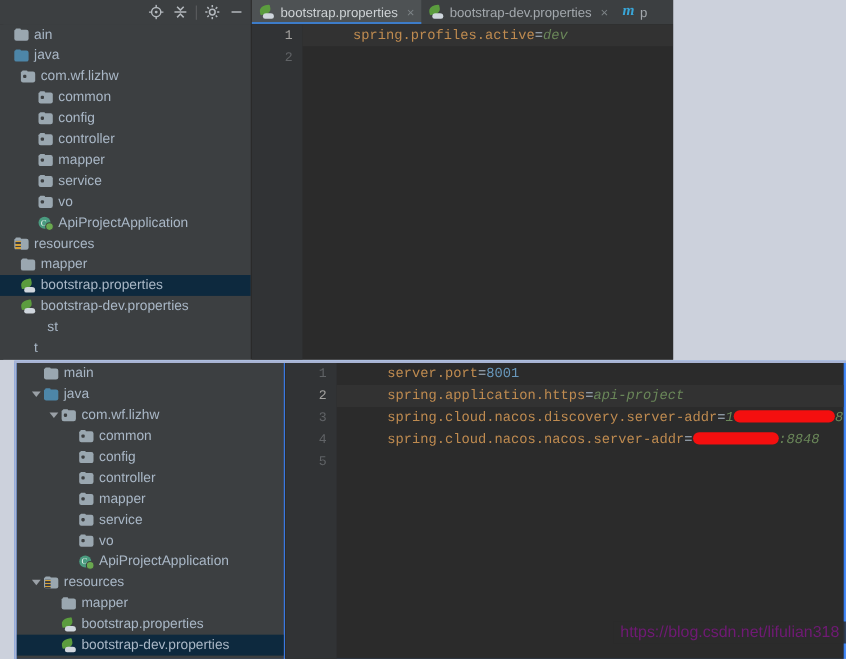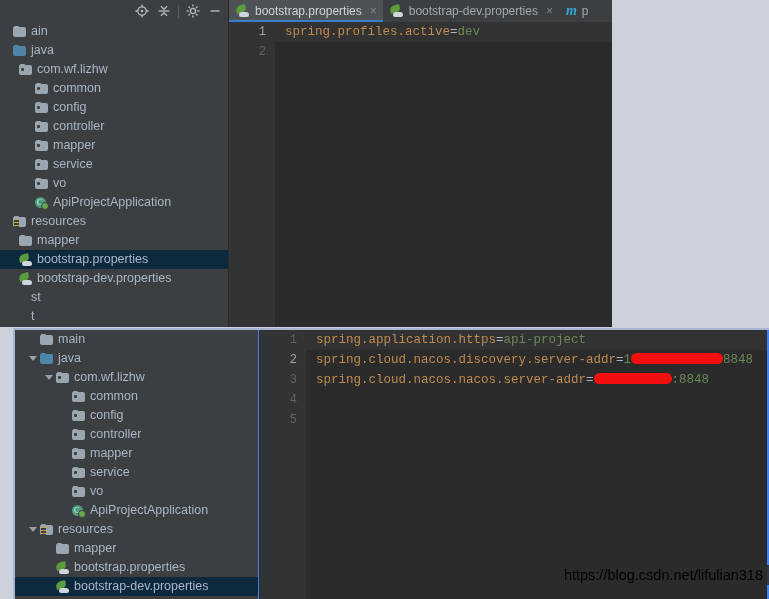--- a/index.html
+++ b/index.html
@@ -114,23 +114,23 @@
     height:20px;line-height:20px;text-align:right;padding-right:9px;
     color:#606366;font-family:"Liberation Mono",monospace;font-size:12px;
   }
   .gnum.cur{color:#a4a3a0;}
   .codearea{position:absolute;left:46px;top:0;right:0;bottom:0;}
   .cl{
     height:20px;line-height:20px;padding-left:10px;white-space:pre;
     font-family:"Liberation Mono",monospace;font-size:12.5px;
   }
   .cl.cur{background:#323232;}
-  .k2{color:#bf8b50;}
+  .k2{color:#bf8b50;margin-left:36px;}
   .eq{color:#a9b7c6;}
-  .v{color:#6a8759;}
+  .v{color:#6a8759;font-style:italic;}
   .n{color:#6897bb;}
   .redact{
     display:inline-block;height:11px;background:#f40f0f;border-radius:6px;
     vertical-align:-1px;
   }
   #topedgeL{position:absolute;left:0;top:0;width:3px;height:327px;background:#2b2b2b;}
   
   #botwin{left:13px;top:328px;width:756px;height:271px;background:#3b82f6;}
   #botborder{
     position:absolute;left:13px;top:328px;width:756px;height:271px;
@@ -139,21 +139,21 @@
   }
   #bottree{left:2px;top:2px;width:243px;height:269px;}
   #botscroll{
     position:absolute;right:5px;top:10px;width:6px;height:200px;
     background:#6a6d6f;border-radius:3px;
   }
   #botdiv{position:absolute;left:246px;top:2px;width:1px;height:269px;background:#2b2b2b;}
   #boteditor{left:247px;top:2px;width:507px;height:269px;background:#2b2b2b;}
   #watermark{
     position:absolute;right:0;bottom:14px;
-    color:#000000;font-size:14.5px;padding:2px 6px;
+    color:#701a75;font-size:14.5px;padding:2px 6px;
     background:rgba(43,43,43,0.85);
     font-family:"Liberation Sans",sans-serif;
   }
 </style>
 </head>
 <body>
 
 <div class="panel" id="topwin">
 
   <div id="topedgeL"></div>
@@ -298,21 +298,21 @@
         </span>
         <span class="lbl">bootstrap.properties</span>
       </div>
       <div class="row" style="padding-left: 6px;">
         <span class="arrow"></span>
         <span class="ico">
           <span class="leafico"></span>
         </span>
         <span class="lbl">bootstrap-dev.properties</span>
       </div>
-      <div class="row" style="padding-left: 0px;">
+      <div class="row" style="padding-left: 12px;">
         <span class="arrow"></span>
         <span class="ico"></span>
         <span class="lbl">st</span>
       </div>
       <div class="row" style="padding-left: 0px;">
         <span class="arrow"></span>
         <span class="ico"></span>
         <span class="lbl">t</span>
       </div>
     </div>
@@ -479,20 +479,21 @@
 
   <div class="panel" id="boteditor">
     <div class="gutter" id="botgutter">
         <div class="gnum">1</div>
         <div class="gnum cur">2</div>
         <div class="gnum">3</div>
         <div class="gnum">4</div>
         <div class="gnum">5</div>
       </div>
     <div class="codearea" id="botcode">
+        <div class="cl"><span class="k2">server.port</span><span class="eq">=</span><span class="n">8001</span></div>
         <div class="cl cur"><span class="k2">spring.application.https</span><span class="eq">=</span><span class="v">api-project</span></div>
         <div class="cl"><span class="k2">spring.cloud.nacos.discovery.server-addr</span><span class="eq">=</span><span class="v">1</span><span class="redact" style="width:92px"></span><span class="v">8848</span></div>
         <div class="cl"><span class="k2">spring.cloud.nacos.nacos.server-addr</span><span class="eq">=</span><span class="redact" style="width:78px"></span><span class="v">:8848</span></div>
       </div>
   </div>
 </div>
 <div id="botborder"></div>
 
 <div id="watermark">https://blog.csdn.net/lifulian318</div>
 

